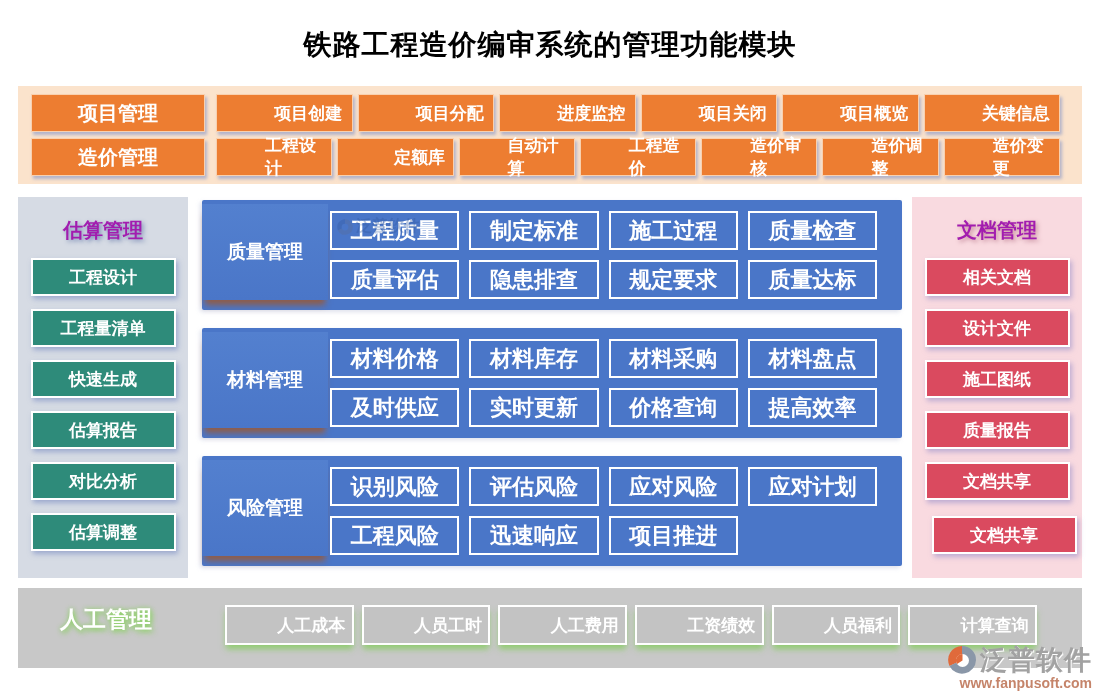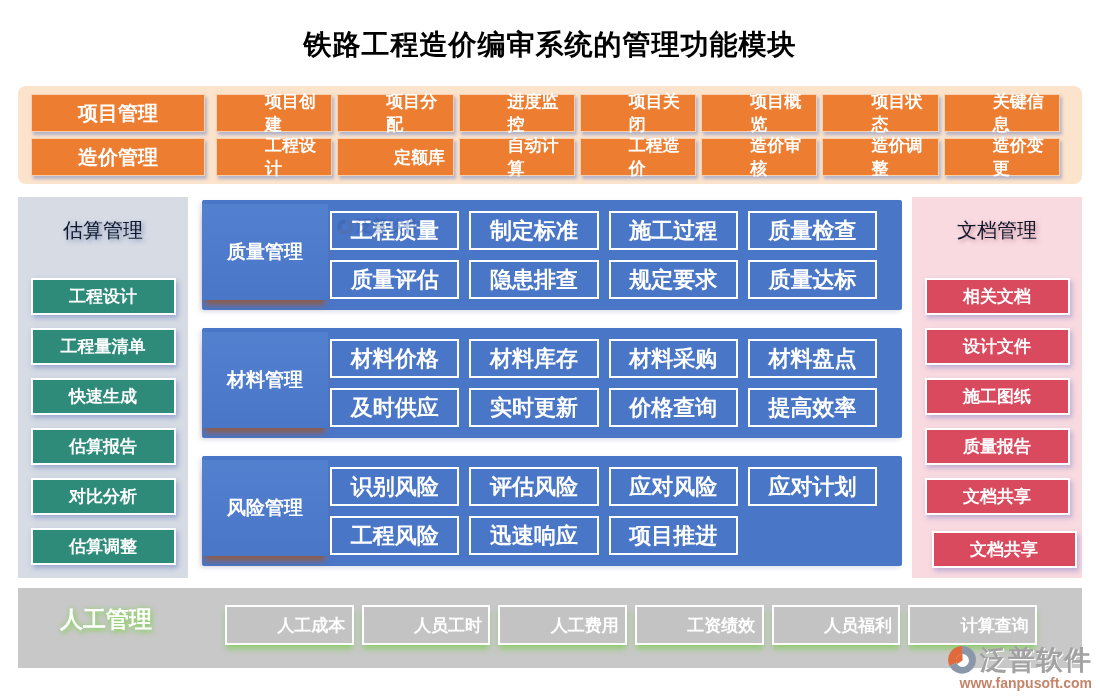--- a/index.html
+++ b/index.html
@@ -12,21 +12,21 @@
   }
   .page-title {
     position:absolute; top:26px; left:0; width:1100px;
     text-align:center; font-size:28px; font-weight:bold; color:#000;
     letter-spacing:1px;
   }
 
   
   .orange-panel {
     position:absolute; left:18px; top:86px; width:1064px; height:98px;
-    background:#FBE3CC; display:flex; align-items:center; padding:8px 22px 8px 13px;border-radius:8px;
+    background:#FBE3CC; display:flex; align-items:center; padding:8px 22px 8px 13px;
   }
   .orange-heads { width:174px; display:flex; flex-direction:column; gap:6px; }
   .orange-head {
     height:38px; background:#ED7D31; border:1px solid #f9d0ae;
     color:#fff; font-weight:bold; font-size:20px;
     display:flex; align-items:center; justify-content:center;
     box-shadow:2px 3px 3px rgba(120,140,200,.55);
   }
   .orange-grid { flex:1; margin-left:11px; display:flex; flex-direction:column; gap:6px; }
   .orange-row { display:flex; gap:5px; }
@@ -39,22 +39,22 @@
   }
 
   
   .sidebar {
     position:absolute; top:197px; width:170px; height:381px;
     display:flex; flex-direction:column; align-items:center;
   }
   .sidebar-left  { left:18px;  background:#D6DBE4; }
   .sidebar-right { left:912px; background:#F9DAE0; }
   .sidebar-title {
-    margin-top:20px; margin-bottom:34px;
-    font-size:20px; font-weight:normal; color:#0f172a;
+    margin-top:20px; margin-bottom:14px;
+    font-size:20px; font-weight:bold; color:#a21caf;
     text-shadow:2px 2px 4px rgba(100,120,170,.8);
   }
   .sidebar-right .sidebar-title { text-shadow:2px 2px 4px rgba(185,120,140,.8); }
   .side-btn {
     width:145px; height:38px; margin-bottom:13px;
     border:2px solid #fff; color:#fff; font-weight:bold; font-size:17px;
     display:flex; align-items:center; justify-content:center;
     box-shadow:2px 3px 5px rgba(110,130,190,.55);
   }
   .sidebar-left  .side-btn { background:#2E8B7A; }
@@ -134,21 +134,20 @@
     <div class="orange-head">项目管理</div>
     <div class="orange-head">造价管理</div>
   </div>
   <div class="orange-grid">
     <div class="orange-row">
       <div class="orange-cell">项目创建</div>
       <div class="orange-cell">项目分配</div>
       <div class="orange-cell">进度监控</div>
       <div class="orange-cell">项目关闭</div>
       <div class="orange-cell">项目概览</div>
-      <div class="orange-cell">项目状态</div>
       <div class="orange-cell">关键信息</div>
     </div>
     <div class="orange-row">
       <div class="orange-cell">工程设计</div>
       <div class="orange-cell">定额库</div>
       <div class="orange-cell">自动计算</div>
       <div class="orange-cell">工程造价</div>
       <div class="orange-cell">造价审核</div>
       <div class="orange-cell">造价调整</div>
       <div class="orange-cell">造价变更</div>

